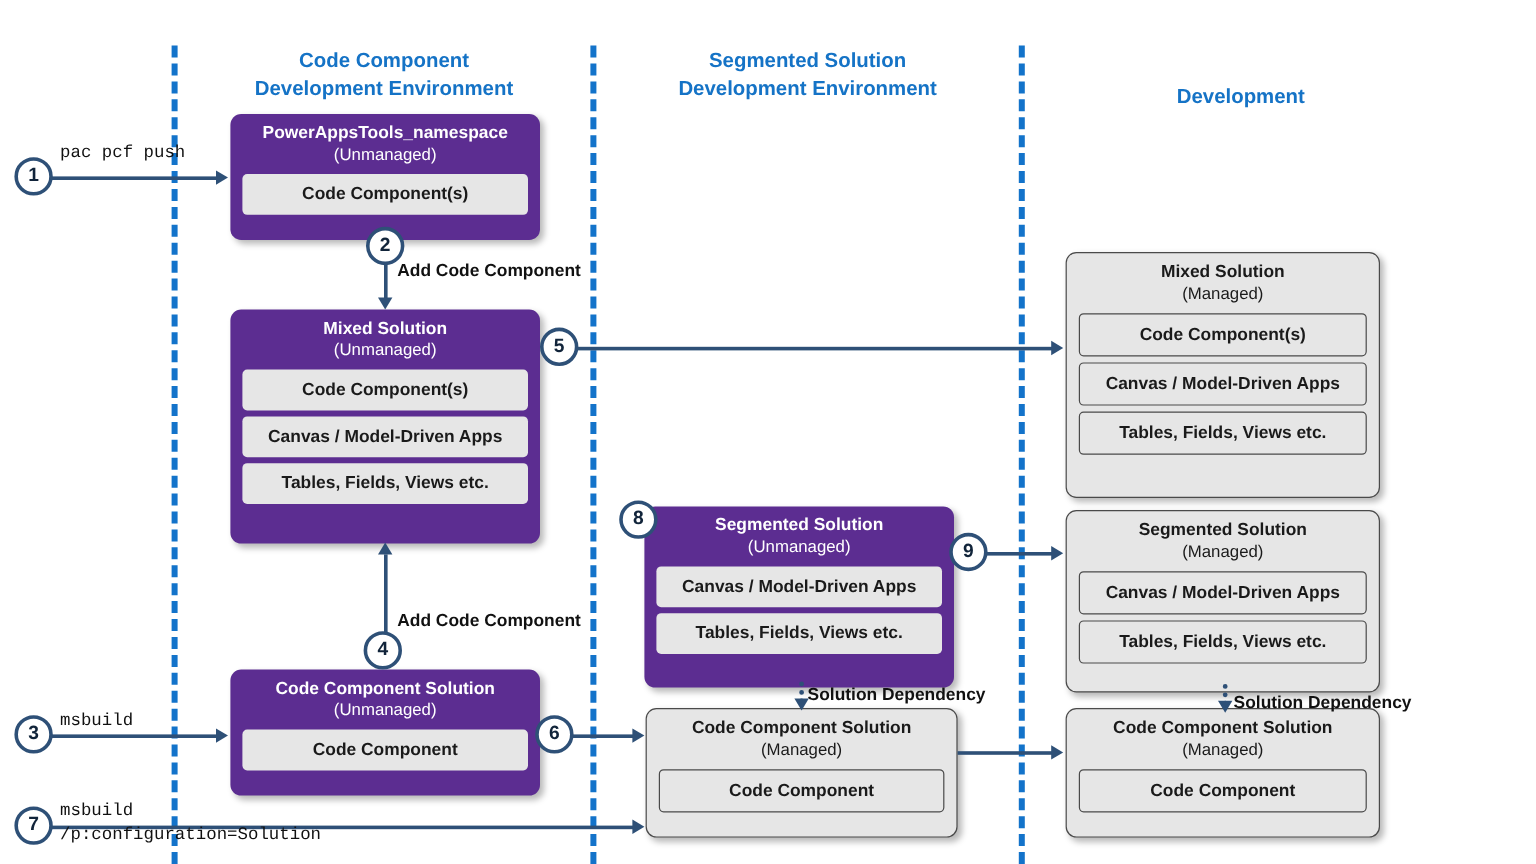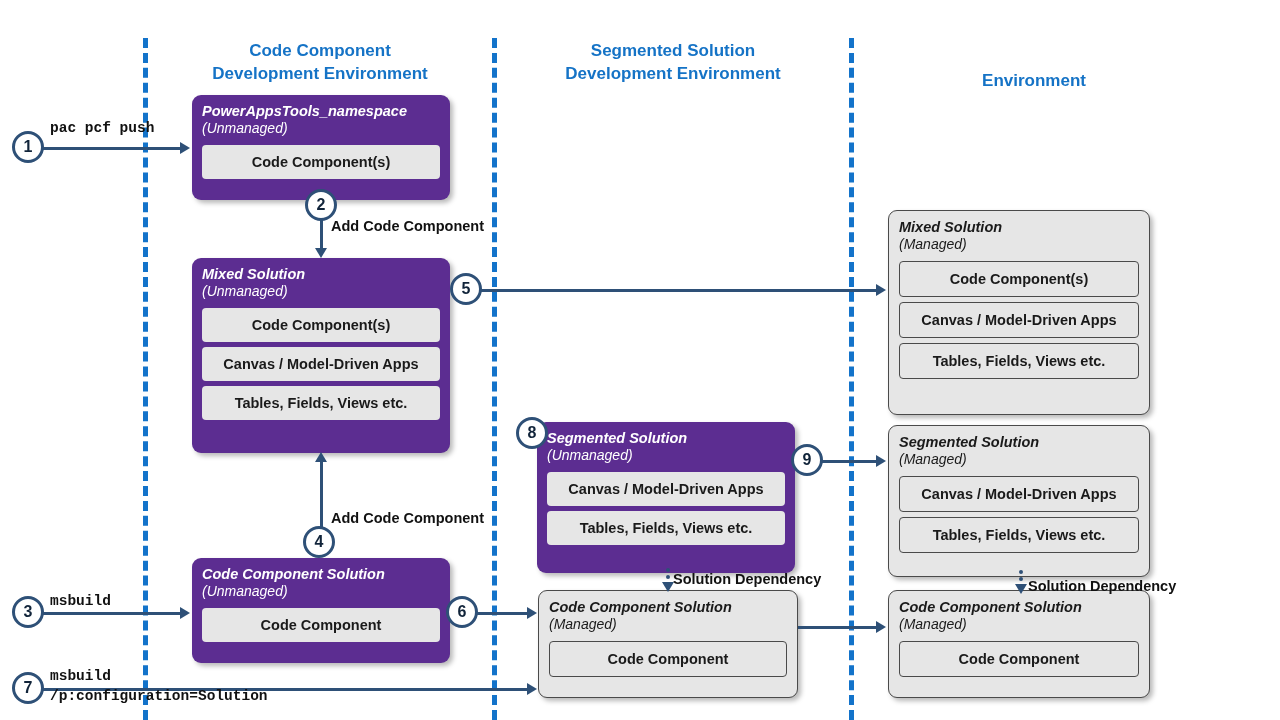--- a/index.html
+++ b/index.html
@@ -44,26 +44,25 @@
   .box.unmanaged{
     background:#5C2D91;
     padding:8px 10px 12px 10px;
   }
   .box.managed{
     background:#E6E6E6;
     border:1px solid #4a4a4a;
     padding:8px 10px 12px 10px;
   }
   .box-title{
-    text-align:left;
+    text-align:center;
     font-size:14.5px;
     font-weight:bold;
     line-height:1.18;
     margin-bottom:8px;
-    font-style:italic;
   }
   .box.unmanaged .box-title{color:#ffffff;}
   .box.managed  .box-title{color:#1a1a1a;}
   .box-title .sub{
     display:block;
     font-weight:normal;
     font-size:14px;
   }
   .box.unmanaged .box-title .sub{font-weight:normal;}
 
@@ -144,21 +143,20 @@
     z-index:20;
   }
   .cmd-label{
     position:absolute;
     font-family:"Liberation Mono", monospace;
     font-size:14.5px;
     color:#111111;
     white-space:pre;
     line-height:1.35;
     z-index:20;
-    font-weight:bold;
   }
 </style>
 </head>
 <body>
 
 <div id="canvas">
 
   <div class="lane-divider" style="left:143px;"></div>
   <div class="lane-divider" style="left:492px;"></div>
   <div class="lane-divider" style="left:849px;"></div>
@@ -168,21 +166,21 @@
     <span>Development Environment</span>
   </div>
 
   <div class="lane-title" style="left:523px; top:40px; width:300px;">
     <span>Segmented Solution</span><br>
     <span>Development Environment</span>
   </div>
 
   <div class="lane-title" style="left:884px; top:47px; width:300px;">
     <br>
-    <span>Environment</span>
+    <span>Development</span>
   </div>
 
   <div class="box unmanaged" style="left:192px; top:95px; width:258px; height:105px;">
     <div class="box-title">
       <span>PowerAppsTools_namespace</span>
       <span class="sub">(Unmanaged)</span>
     </div>
     <div class="chip">Code Component(s)</div>
   </div>
 

